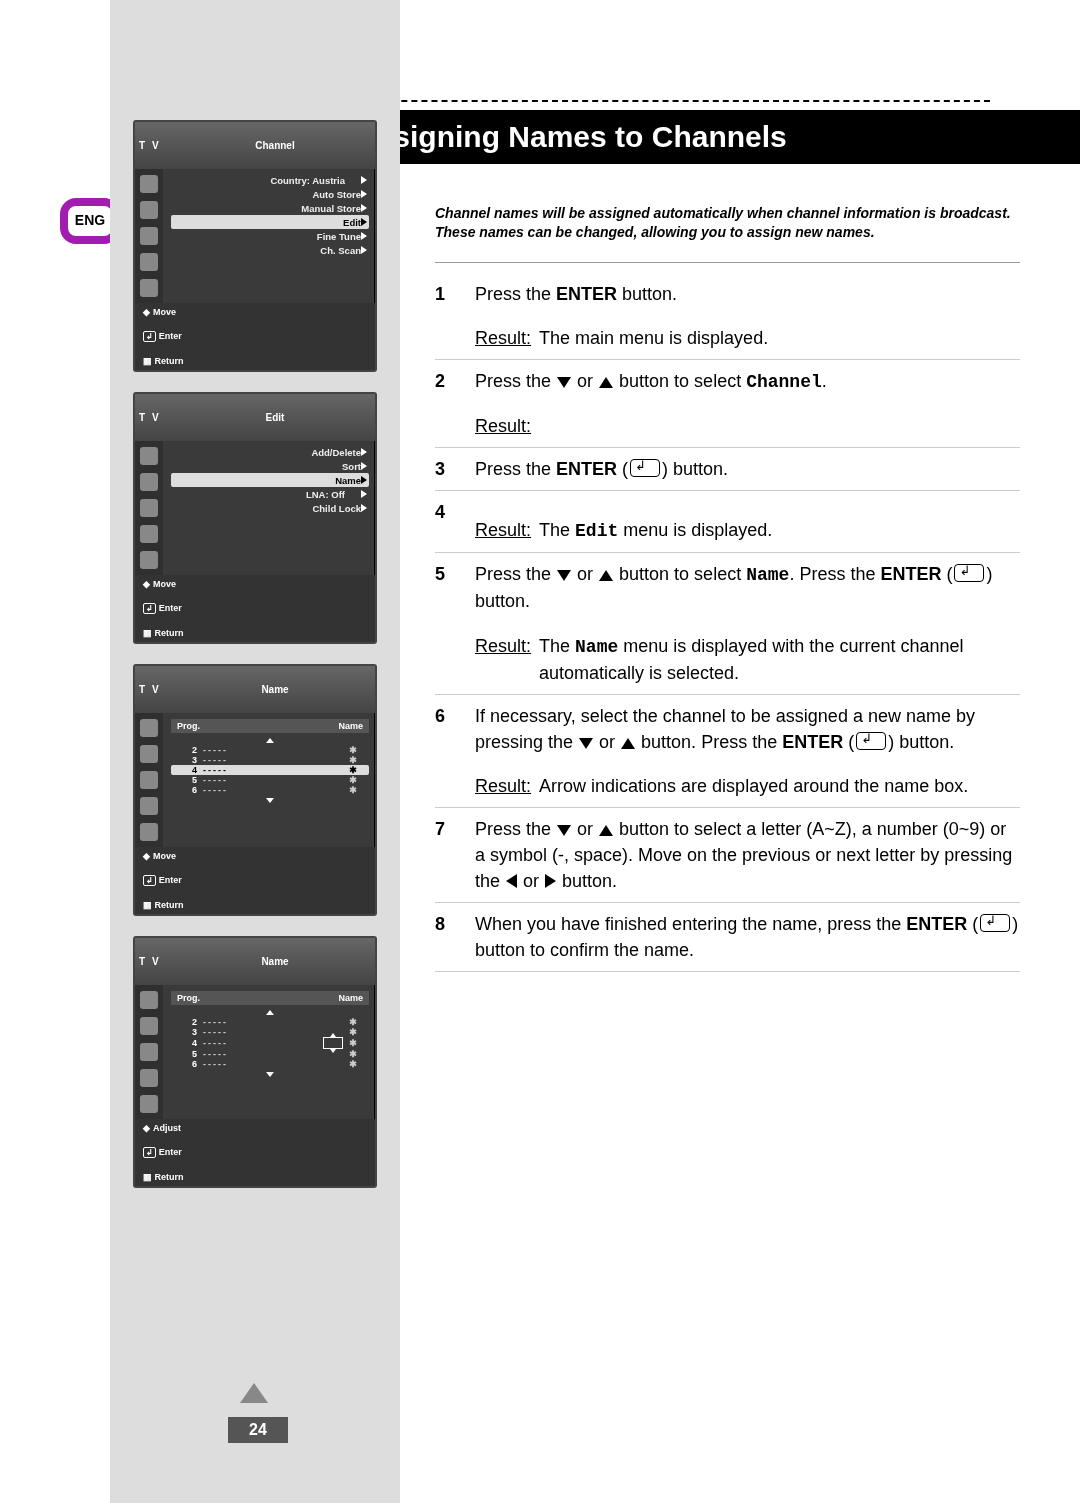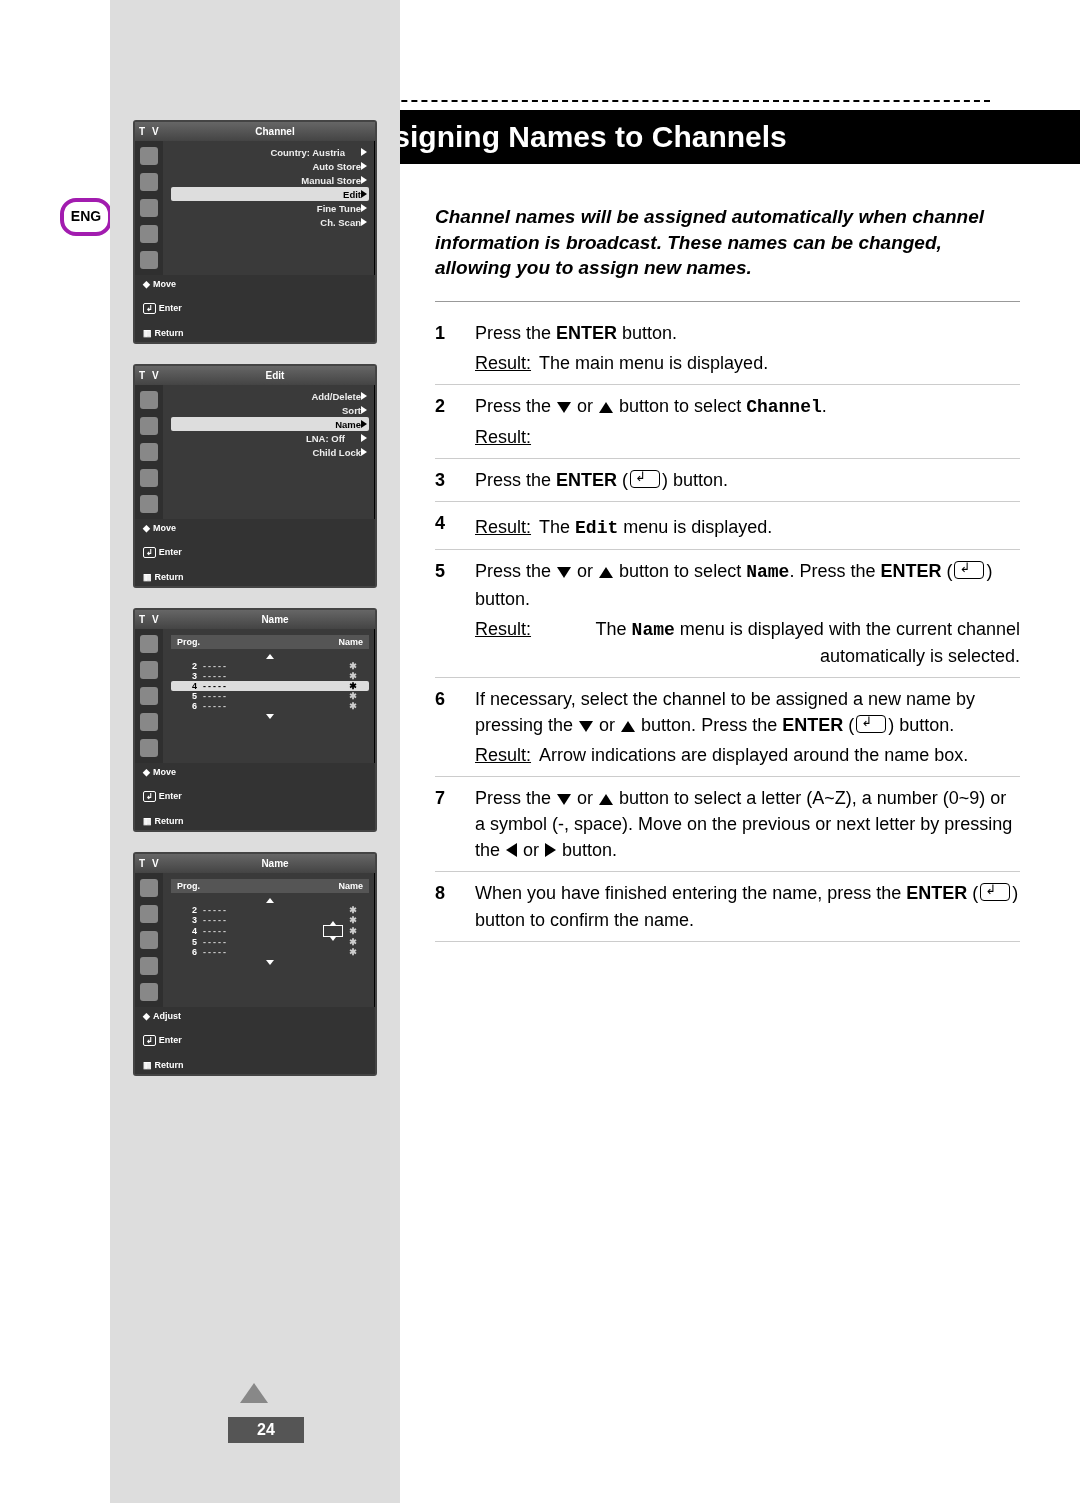--- a/index.html
+++ b/index.html
@@ -46,32 +46,32 @@
     padding: 10px 20px;
     width: 720px;
     margin: 8px 0 40px -100px;
   }
   .lang-badge {
     position: absolute;
     left: -50px;
     top: 198px;
     width: 44px;
     height: 30px;
-    border: 4px solid #a21caf;
+    border: 8px solid #a21caf;
     border-radius: 16px;
     font-size: 14px;
     font-weight: bold;
     text-align: center;
     line-height: 28px;
     background: #fff;
   }
   .intro {
     font-style: italic;
     font-weight: bold;
-    font-size: 19px;
+    font-size: 14px;
     line-height: 1.35;
     margin-bottom: 20px;
   }
   .rule {
     border: none;
     border-top: 1px solid #999;
     margin: 10px 0;
   }
   .steps {
     font-size: 18px;
@@ -85,22 +85,21 @@
   .step .num {
     width: 40px;
     font-weight: bold;
     flex: none;
   }
   .step .body {
     flex: 1;
   }
   .result {
     display: flex;
-    margin-top: 4px;
-    text-align: right;
+    margin-top: 18px;
   }
   .result .lbl {
     text-decoration: underline;
     margin-right: 4px;
     flex: none;
   }
   .result .txt {
     margin-left: 4px;
   }
   .mono {
@@ -144,21 +143,21 @@
     border-radius: 3px;
     background: #3a3a3a;
     color: #fff;
     font-size: 10px;
     margin: 14px auto 20px auto;
     box-shadow: 0 0 0 1px #000 inset;
   }
   .osd-head {
     display: flex;
     background: linear-gradient(#666, #444);
-    padding: 4px 4px;
+    padding: 18px 4px;
     font-weight: bold;
     font-size: 10px;
   }
   .osd-head .tv { flex: 0 0 40px; letter-spacing: 2px; }
   .osd-head .ttl { flex: 1; text-align: center; }
   .osd-body { display: flex; min-height: 110px; }
   .osd-icons {
     width: 28px;
     background: #2f2f2f;
     display: flex;
@@ -279,21 +278,21 @@
   .page-num {
     position: absolute;
     left: 118px;
     bottom: 60px;
     width: 52px;
     text-align: center;
     background: #555;
     color: #fff;
     font-weight: bold;
     font-size: 16px;
-    padding: 4px 12px;
+    padding: 4px 4px;
   }
 </style>
 </head>
 <body>
 
 <div class="page">
   <div class="lang-badge">ENG</div>
 
   <div class="gutter">
 

